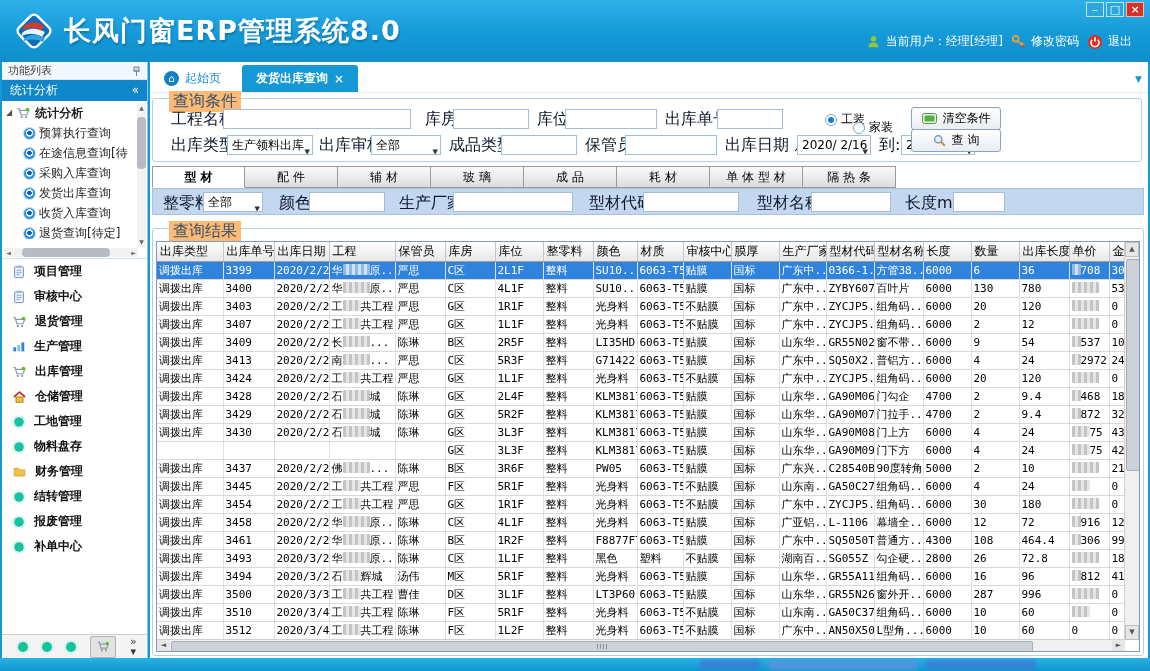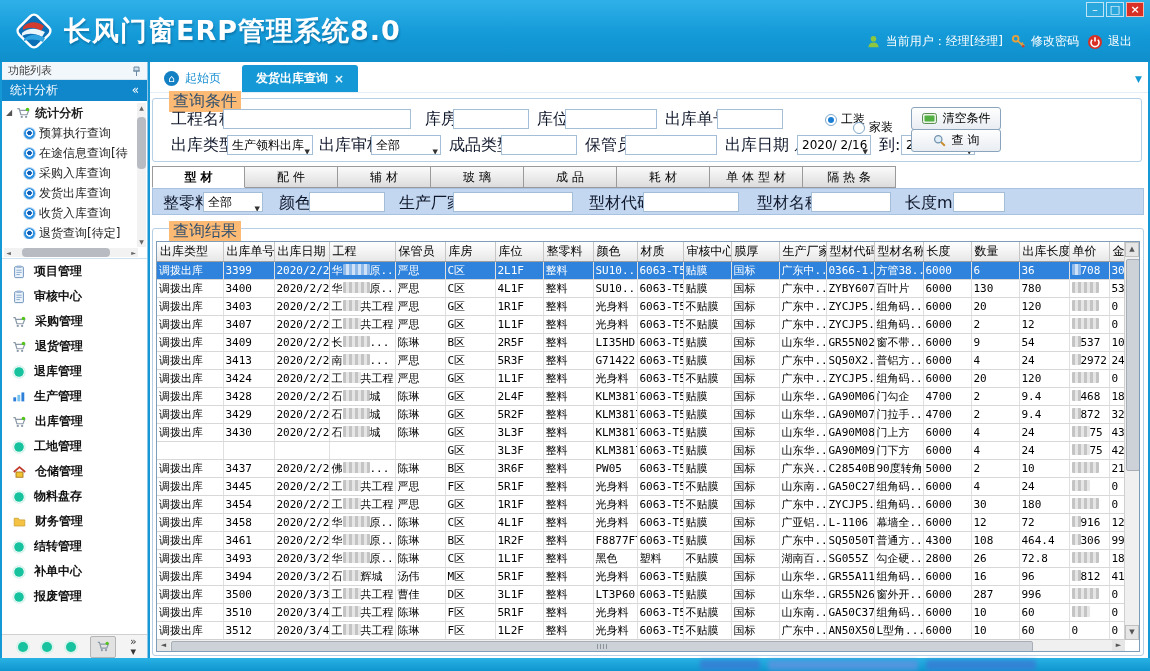--- a/index.html
+++ b/index.html
@@ -259,124 +259,104 @@
         </div>
         <div class="menu-item">
           <span>
             <svg width="15" height="14" viewBox="0 0 16 16">
               <path d="M1 3h2l2 7h7l2-5H4" fill="none" stroke="#8a99a8" stroke-width="1.4"></path>
               <circle cx="6" cy="12.5" r="1.3" fill="#8a99a8"></circle>
               <circle cx="11" cy="12.5" r="1.3" fill="#8a99a8"></circle>
               <circle cx="12.5" cy="4" r="2" fill="#53c41a"></circle>
             </svg>
           </span>
-          <span>采购管理</span>
+          <span>退货管理</span>
+        </div>
+        <div class="menu-item">
+          <span>
+            <svg width="14" height="13" viewBox="0 0 16 16">
+              <rect x="1" y="9" width="3.5" height="5" fill="#2e7fd9"></rect>
+              <rect x="6" y="6" width="3.5" height="8" fill="#77c3ef"></rect>
+              <rect x="11" y="3" width="3.5" height="11" fill="#2e7fd9"></rect>
+            </svg>
+          </span>
+          <span>生产管理</span>
         </div>
         <div class="menu-item">
           <span>
             <svg width="15" height="14" viewBox="0 0 16 16">
               <path d="M1 3h2l2 7h7l2-5H4" fill="none" stroke="#8a99a8" stroke-width="1.4"></path>
               <circle cx="6" cy="12.5" r="1.3" fill="#8a99a8"></circle>
               <circle cx="11" cy="12.5" r="1.3" fill="#8a99a8"></circle>
               <circle cx="12.5" cy="4" r="2" fill="#53c41a"></circle>
             </svg>
           </span>
-          <span>退货管理</span>
+          <span>出库管理</span>
+        </div>
+        <div class="menu-item">
+          <span>
+            <svg width="15" height="14" viewBox="0 0 16 16">
+              <path d="M1.5 8l6.5-5.5L14.5 8" fill="none" stroke="#c0392b" stroke-width="2"></path>
+              <rect x="4" y="8" width="8" height="6" fill="#f0c330" stroke="#a8741a"></rect>
+            </svg>
+          </span>
+          <span>仓储管理</span>
         </div>
         <div class="menu-item">
           <span>
             <svg width="14" height="14" viewBox="0 0 16 16">
               <circle cx="8" cy="8" r="5.5" fill="#17c29e"></circle>
               <circle cx="8" cy="8" r="7" fill="none" stroke="#d7f3ec" stroke-width="1.5"></circle>
             </svg>
           </span>
-          <span>退库管理</span>
-        </div>
-        <div class="menu-item">
-          <span>
-            <svg width="14" height="13" viewBox="0 0 16 16">
-              <rect x="1" y="9" width="3.5" height="5" fill="#2e7fd9"></rect>
-              <rect x="6" y="6" width="3.5" height="8" fill="#77c3ef"></rect>
-              <rect x="11" y="3" width="3.5" height="11" fill="#2e7fd9"></rect>
-            </svg>
-          </span>
-          <span>生产管理</span>
-        </div>
-        <div class="menu-item">
-          <span>
-            <svg width="15" height="14" viewBox="0 0 16 16">
-              <path d="M1 3h2l2 7h7l2-5H4" fill="none" stroke="#8a99a8" stroke-width="1.4"></path>
-              <circle cx="6" cy="12.5" r="1.3" fill="#8a99a8"></circle>
-              <circle cx="11" cy="12.5" r="1.3" fill="#8a99a8"></circle>
-              <circle cx="12.5" cy="4" r="2" fill="#53c41a"></circle>
-            </svg>
-          </span>
-          <span>出库管理</span>
+          <span>工地管理</span>
         </div>
         <div class="menu-item">
           <span>
             <svg width="14" height="14" viewBox="0 0 16 16">
               <circle cx="8" cy="8" r="5.5" fill="#17c29e"></circle>
               <circle cx="8" cy="8" r="7" fill="none" stroke="#d7f3ec" stroke-width="1.5"></circle>
             </svg>
           </span>
-          <span>工地管理</span>
-        </div>
-        <div class="menu-item">
-          <span>
-            <svg width="15" height="14" viewBox="0 0 16 16">
-              <path d="M1.5 8l6.5-5.5L14.5 8" fill="none" stroke="#c0392b" stroke-width="2"></path>
-              <rect x="4" y="8" width="8" height="6" fill="#f0c330" stroke="#a8741a"></rect>
-            </svg>
-          </span>
-          <span>仓储管理</span>
+          <span>物料盘存</span>
+        </div>
+        <div class="menu-item">
+          <span>
+            <svg width="15" height="13" viewBox="0 0 16 16">
+              <path d="M1.5 4h5l1.5 2h6.5v7.5h-13z" fill="#f6c244" stroke="#caa22f"></path>
+            </svg>
+          </span>
+          <span>财务管理</span>
         </div>
         <div class="menu-item">
           <span>
             <svg width="14" height="14" viewBox="0 0 16 16">
               <circle cx="8" cy="8" r="5.5" fill="#17c29e"></circle>
               <circle cx="8" cy="8" r="7" fill="none" stroke="#d7f3ec" stroke-width="1.5"></circle>
             </svg>
           </span>
-          <span>物料盘存</span>
-        </div>
-        <div class="menu-item">
-          <span>
-            <svg width="15" height="13" viewBox="0 0 16 16">
-              <path d="M1.5 4h5l1.5 2h6.5v7.5h-13z" fill="#f6c244" stroke="#caa22f"></path>
-            </svg>
-          </span>
-          <span>财务管理</span>
+          <span>结转管理</span>
         </div>
         <div class="menu-item">
           <span>
             <svg width="14" height="14" viewBox="0 0 16 16">
               <circle cx="8" cy="8" r="5.5" fill="#17c29e"></circle>
               <circle cx="8" cy="8" r="7" fill="none" stroke="#d7f3ec" stroke-width="1.5"></circle>
             </svg>
           </span>
-          <span>结转管理</span>
+          <span>报废管理</span>
         </div>
         <div class="menu-item">
           <span>
             <svg width="14" height="14" viewBox="0 0 16 16">
               <circle cx="8" cy="8" r="5.5" fill="#17c29e"></circle>
               <circle cx="8" cy="8" r="7" fill="none" stroke="#d7f3ec" stroke-width="1.5"></circle>
             </svg>
           </span>
           <span>补单中心</span>
-        </div>
-        <div class="menu-item">
-          <span>
-            <svg width="14" height="14" viewBox="0 0 16 16">
-              <circle cx="8" cy="8" r="5.5" fill="#17c29e"></circle>
-              <circle cx="8" cy="8" r="7" fill="none" stroke="#d7f3ec" stroke-width="1.5"></circle>
-            </svg>
-          </span>
-          <span>报废管理</span>
         </div>
       </div>
     <div class="side-toolbar">
       <span class="dot"></span>
       <span class="dot"></span>
       <span class="dot"></span>
       <span class="cartbtn">
         <svg width="13" height="13" viewBox="0 0 16 16">
             <path d="M1 3h2l2 7h7l2-5H4" fill="none" stroke="#8a99a8" stroke-width="1.4"></path>
             <circle cx="6" cy="12.5" r="1.3" fill="#8a99a8"></circle>

